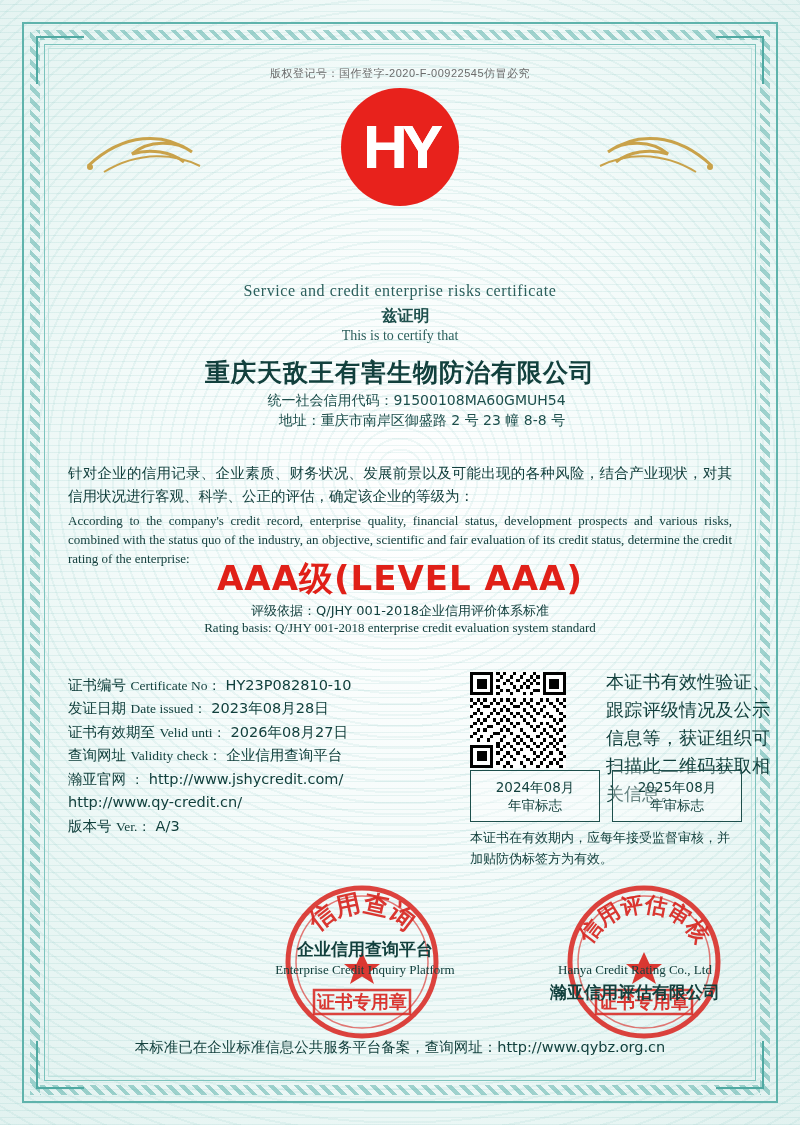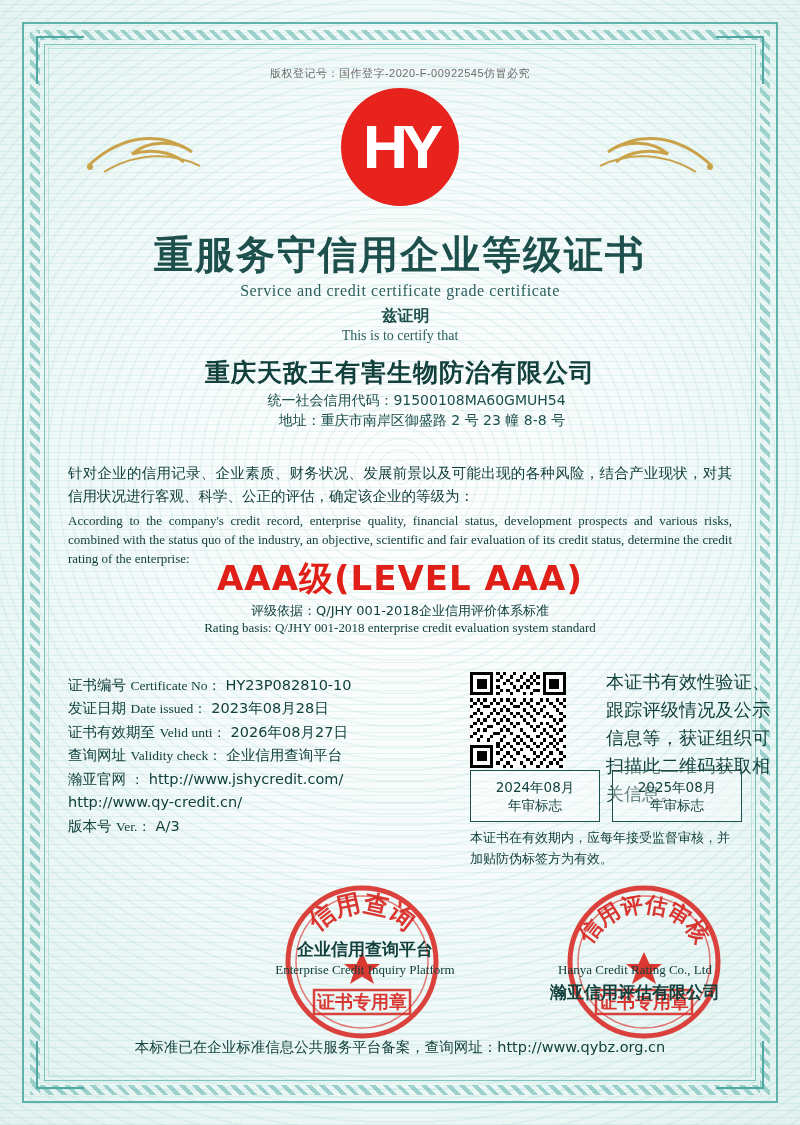--- a/index.html
+++ b/index.html
@@ -258,22 +258,21 @@
     <svg class="flourish right" viewBox="0 0 230 60">
       <path d="M226,40 C190,6 150,6 122,26 C138,14 166,14 182,28 C164,22 142,26 130,36" fill="none" stroke="#c9a24a" stroke-width="3"></path>
       <path d="M210,46 C174,24 138,28 114,40" fill="none" stroke="#c9a24a" stroke-width="2"></path>
       <circle cx="224" cy="41" r="3" fill="#c9a24a"></circle>
     </svg>
     <div class="logo">
       <span class="hy">HY</span>
     </div>
   </div>
 
-  <div class="title-cn">重服务守信用企业等级证书</div>
-  <div class="title-en">Service and credit certificate grade certificate</div>
+  <div class="title-en">Service and credit enterprise risks certificate</div>
 
   <div class="certify-cn">兹证明</div>
   <div class="certify-en">This is to certify that</div>
 
   <div class="company">重庆天敌王有害生物防治有限公司</div>
   <div class="uscc">
     <span>统一社会信用代码：</span><span>91500108MA60GMUH54</span>
   </div>
   <div class="addr">
     <span>地址：</span><span>重庆市南岸区御盛路 2 号 23 幢 8-8 号</span>

